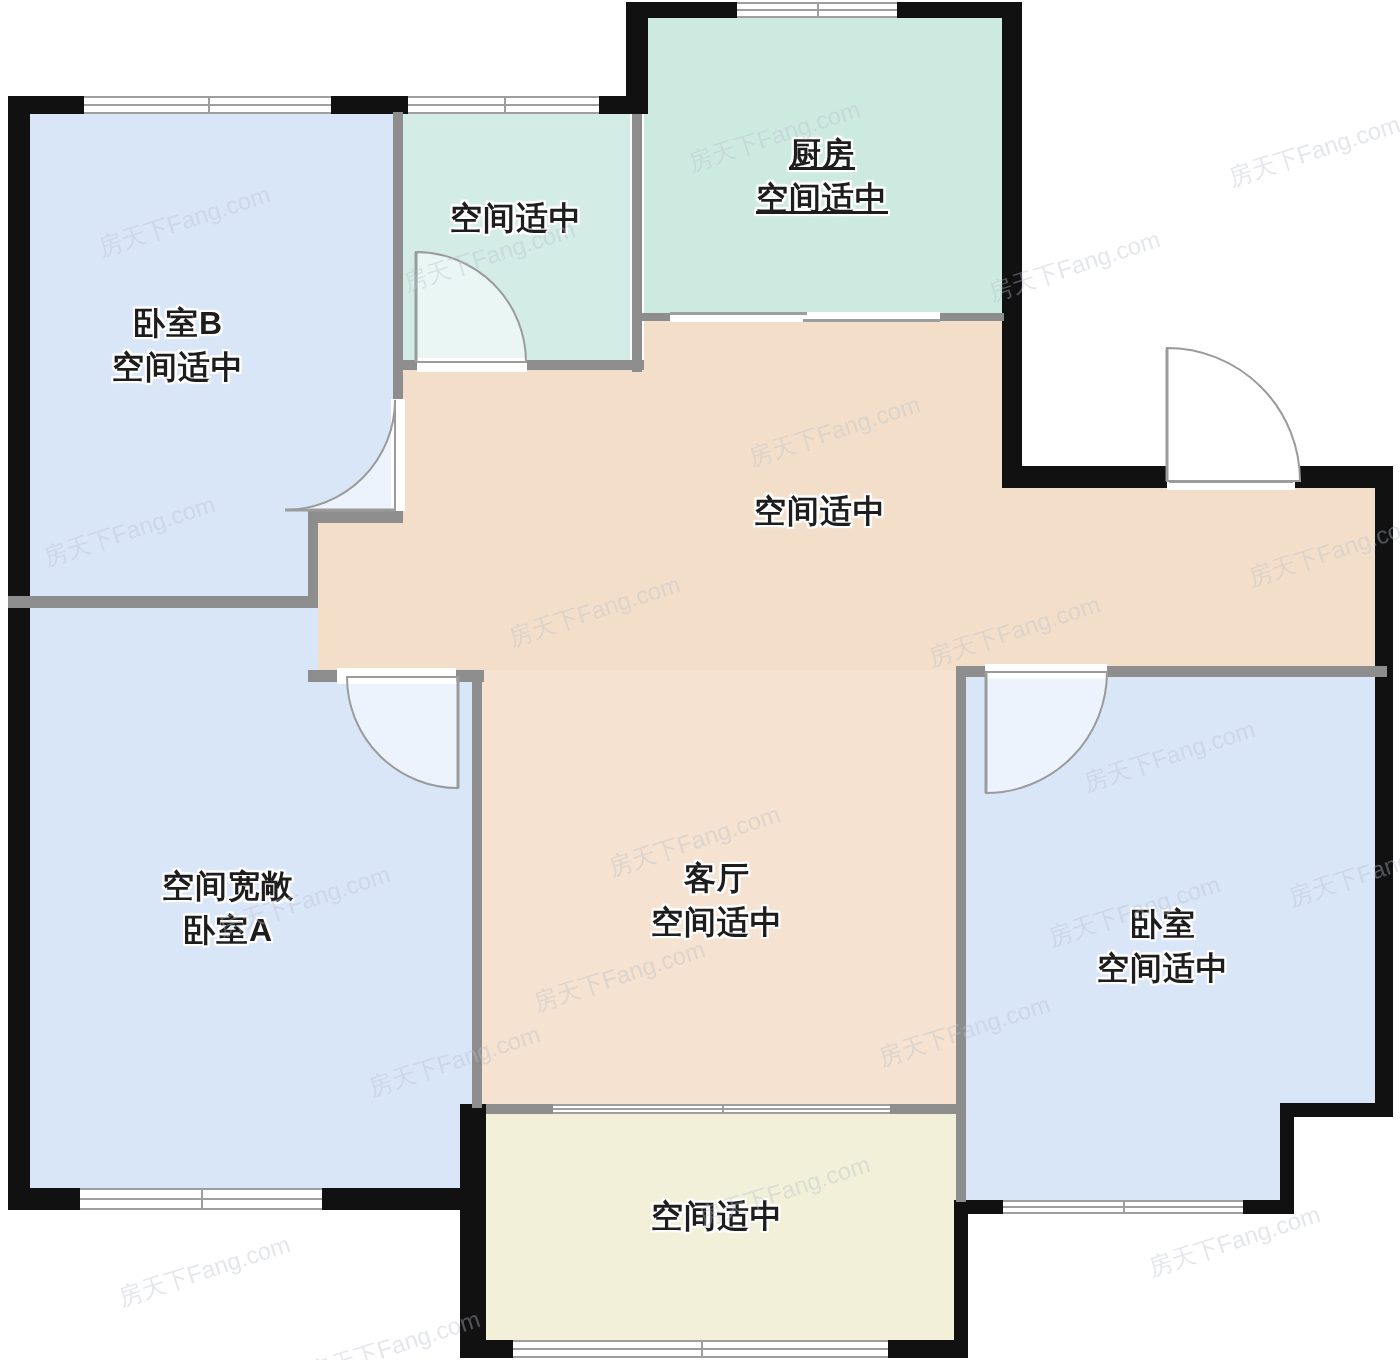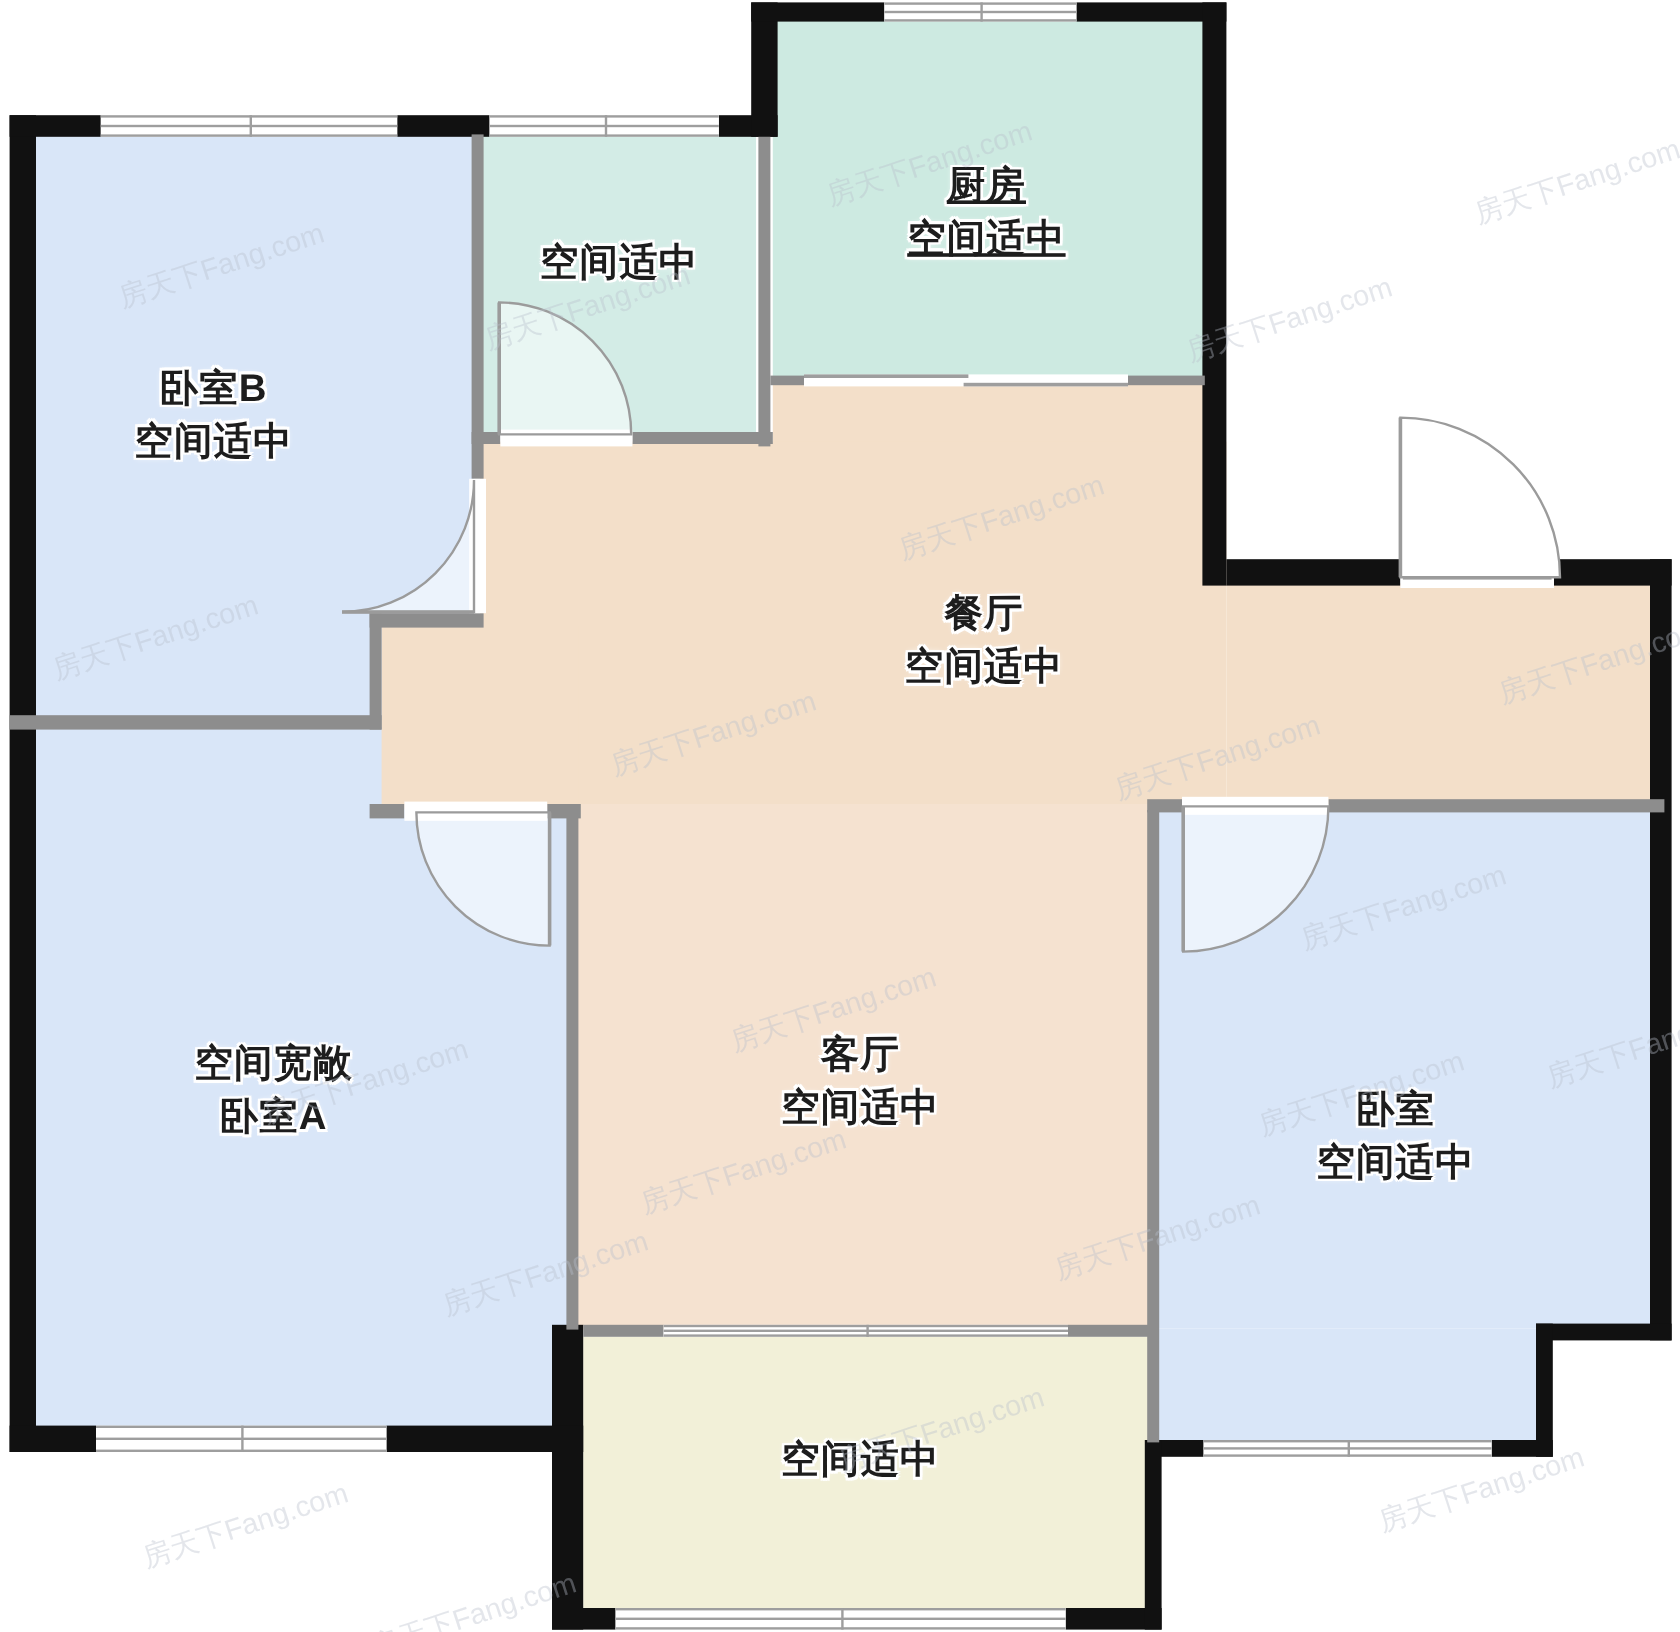--- a/index.html
+++ b/index.html
@@ -130,21 +130,20 @@
     <div>空间适中</div>
   </div>
   <div class="label" style="left:366px;top:196px;">
     <div>空间适中</div>
   </div>
   <div class="label" style="left:672px;top:132px;text-decoration:underline;">
     <div>厨房</div>
     <div>空间适中</div>
   </div>
   <div class="label" style="left:670px;top:489px;">
-    <div>餐厅</div>
     <div>空间适中</div>
   </div>
   <div class="label" style="left:78px;top:864px;">
     <div>空间宽敞</div>
     <div>卧室A</div>
   </div>
   <div class="label" style="left:567px;top:856px;">
     <div>客厅</div>
     <div>空间适中</div>
   </div>

